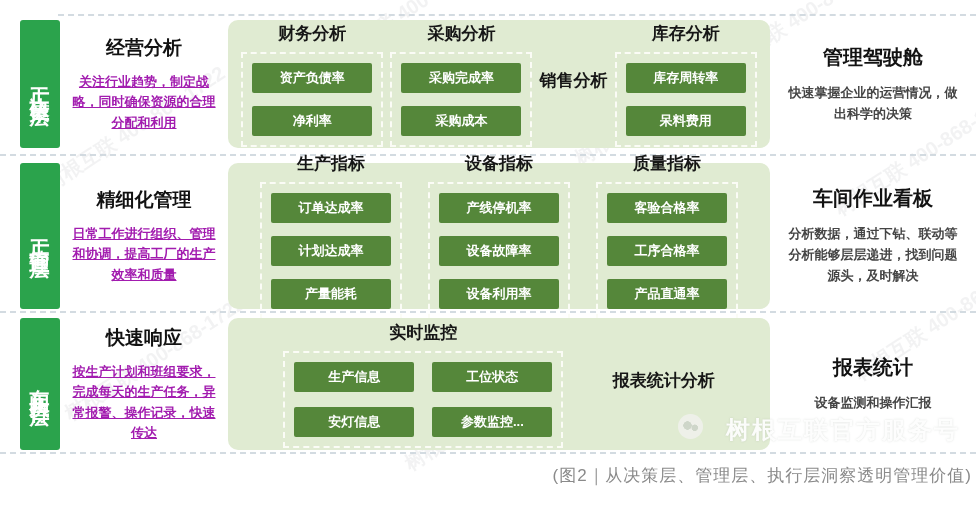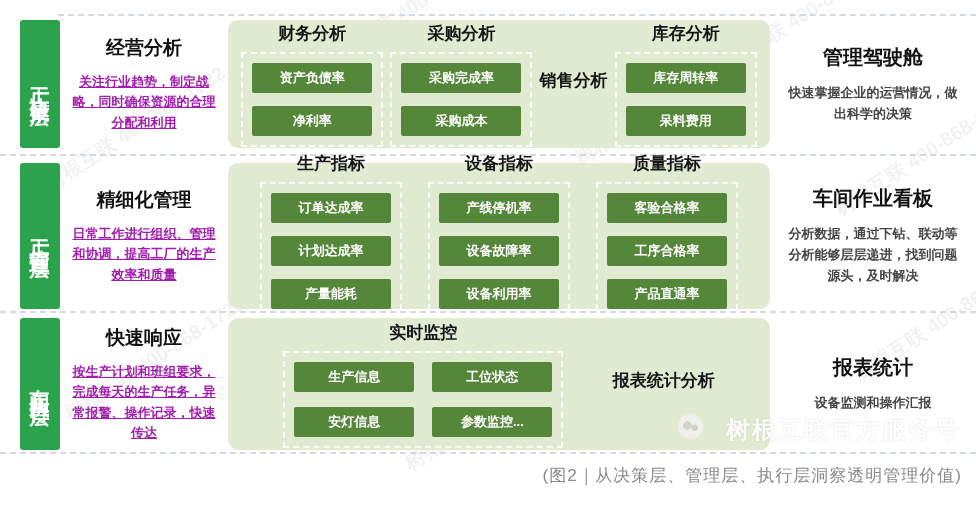--- a/index.html
+++ b/index.html
@@ -45,21 +45,21 @@
     padding:6px 10px;min-width:100px;text-align:center;border-radius:2px;white-space:nowrap;
   }
   .group.wide .metric{min-width:128px;}
   .rightcol{
     width:186px;flex:0 0 186px;display:flex;flex-direction:column;
     align-items:center;justify-content:center;text-align:center;padding:0 6px;box-sizing:border-box;
   }
   .rtitle{font-size:20px;font-weight:bold;color:#121212;margin-bottom:12px;text-align:right;}
   .rdesc{font-size:13px;font-weight:bold;color:#454545;line-height:1.6;}
   
-  .caption{position:absolute;top:464px;right:14px;font-size:17px;color:#8a8a8a;letter-spacing:1px;}
+  .caption{position:absolute;top:464px;right:4px;font-size:17px;color:#8a8a8a;letter-spacing:1px;}
   
   .wm-layer{position:absolute;inset:0;pointer-events:none;}
   .wm{position:absolute;color:#8d9297;opacity:.11;font-size:20px;font-weight:bold;
       transform:rotate(-33deg);white-space:nowrap;}
   .badge{
     position:absolute;top:414px;right:16px;display:flex;gap:23px;
     pointer-events:none;
   }
   .badge-icon{
     width:25px;height:25px;border-radius:50%;

